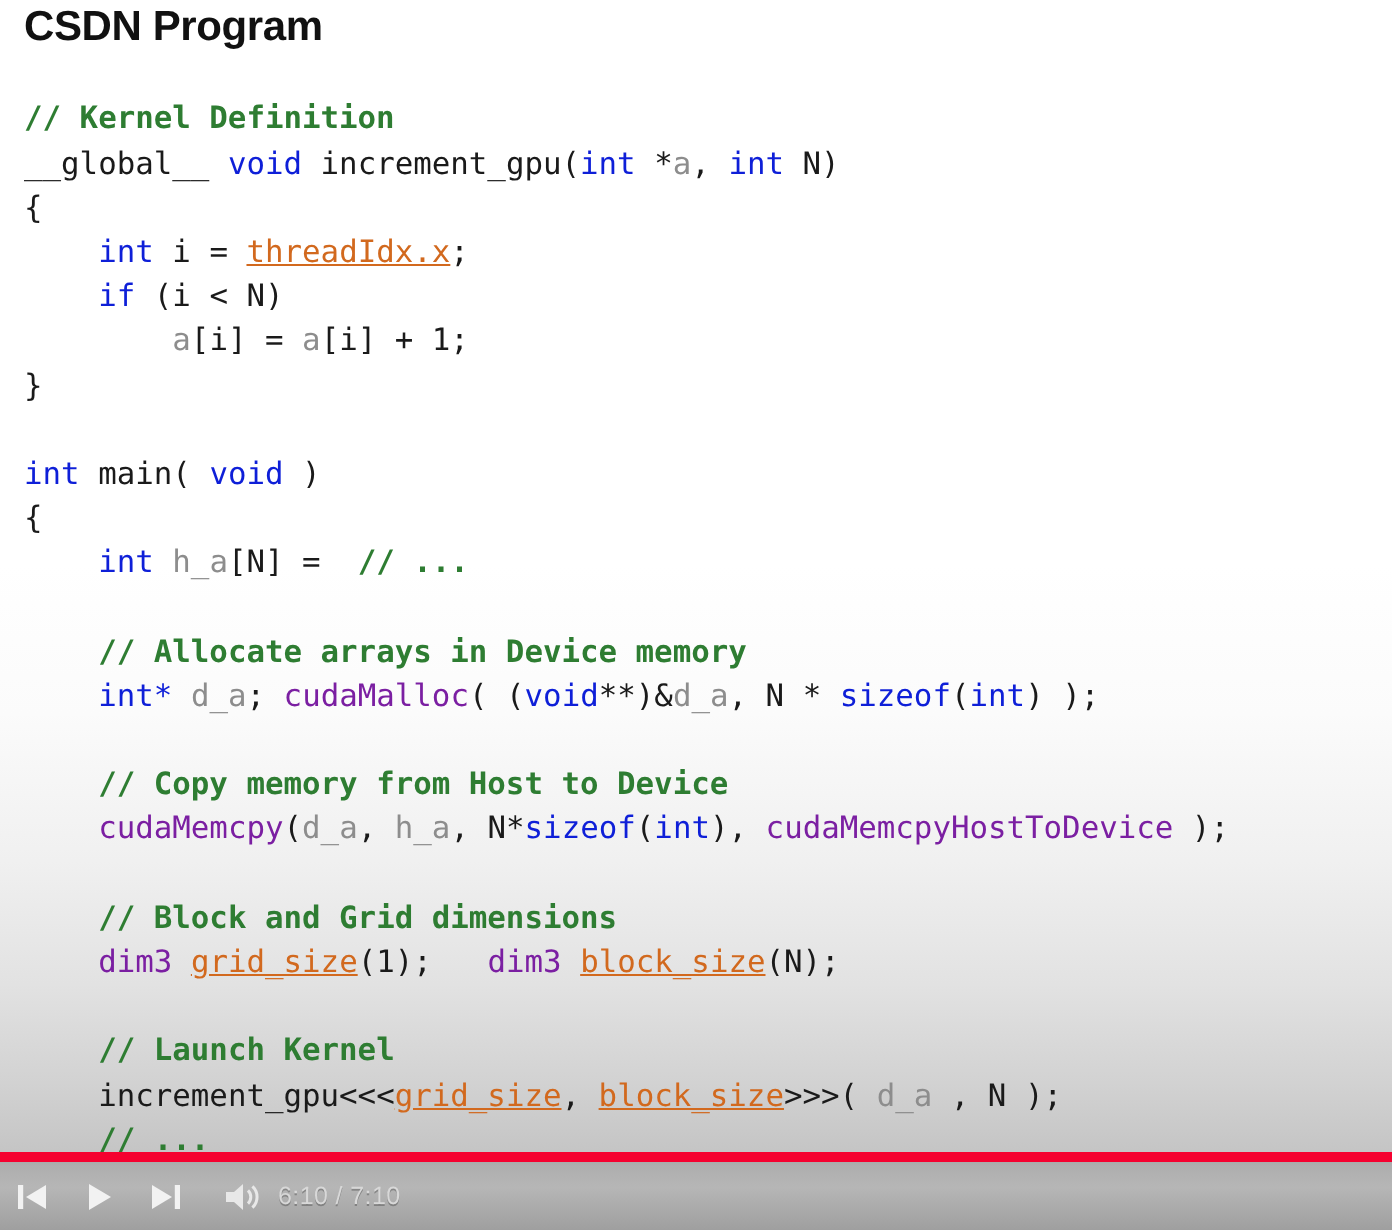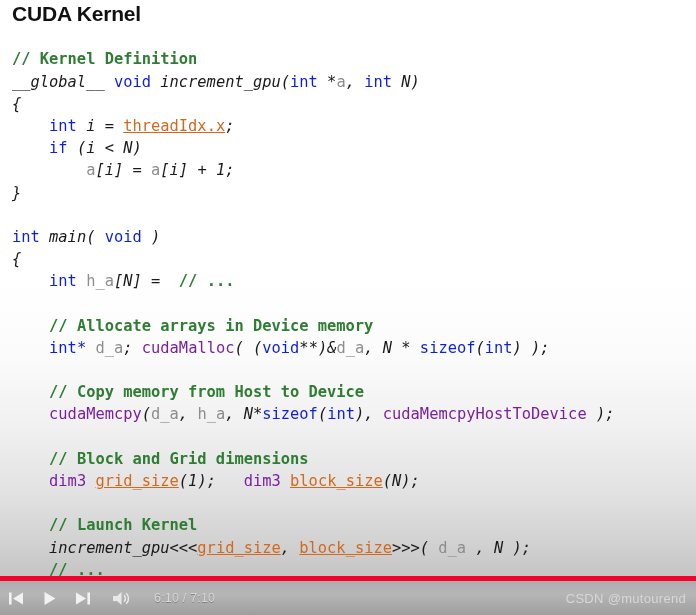--- a/index.html
+++ b/index.html
@@ -44,21 +44,21 @@
   .ln {
     display: block;
     height: 22.2px;
     white-space: pre;
   }
   .cmt  { color: #2e7d32; font-weight: bold; }
   .kw   { color: #0e1fd8; }
   .blt  { color: #d2691e; text-decoration: underline; }
   .api  { color: #7b1fa2; }
   .var  { color: #8d8d8d; }
-  .plain{ color: #1a1a1a; font-style: italic; }
+  .plain{ color: #1a1a1a; }
 
   
   #player-bar {
     position: absolute;
     left: 0;
     bottom: 0;
     width: 696px;
     height: 39px;
     background: linear-gradient(to bottom, #a2a2a2 0%, #aeaeae 18%, #b6b6b6 45%, #9f9f9f 100%);
     z-index: 20;
@@ -93,21 +93,21 @@
     display: flex;
     align-items: center;
     justify-content: center;
     cursor: pointer;
     background: transparent;
     border: none;
     padding: 0;
   }
   .ctrl-btn svg { display: block; }
   #time-display {
-    margin-left: 16px;
+    margin-left: 1px;
     font-size: 12.5px;
     color: #d8d8d8;
     font-family: "Liberation Sans", sans-serif;
     letter-spacing: 0.2px;
     text-shadow: 0 1px 0 rgba(0,0,0,0.25);
   }
   #watermark {
     position: absolute;
     right: 10px;
     bottom: 9px;
@@ -116,21 +116,21 @@
     font-family: "Liberation Sans", sans-serif;
     letter-spacing: 0.3px;
     z-index: 21;
   }
 </style>
 </head>
 <body>
 
 <div id="slide">
 
-  <div id="slide-title">CUDA Kernel</div>
+  <div id="slide-title">CSDN Program</div>
 
   <pre id="code-block"><span class="ln"><span class="cmt">// Kernel Definition</span></span><span class="ln"><span class="plain">__global__ </span><span class="kw">void </span><span class="plain">increment_gpu(</span><span class="kw">int </span><span class="plain">*</span><span class="var">a</span><span class="plain">, </span><span class="kw">int </span><span class="plain">N)</span></span><span class="ln"><span class="plain">{</span></span><span class="ln"><span class="plain">    </span><span class="kw">int </span><span class="plain">i = </span><span class="blt">threadIdx.x</span><span class="plain">;</span></span><span class="ln"><span class="plain">    </span><span class="kw">if </span><span class="plain">(i &lt; N)</span></span><span class="ln"><span class="plain">        </span><span class="var">a</span><span class="plain">[i] = </span><span class="var">a</span><span class="plain">[i] + 1;</span></span><span class="ln"><span class="plain">}</span></span><span class="ln">&nbsp;</span><span class="ln"><span class="kw">int </span><span class="plain">main( </span><span class="kw">void</span><span class="plain"> )</span></span><span class="ln"><span class="plain">{</span></span><span class="ln"><span class="plain">    </span><span class="kw">int </span><span class="var">h_a</span><span class="plain">[N] =  </span><span class="cmt">// ...</span></span><span class="ln">&nbsp;</span><span class="ln"><span class="plain">    </span><span class="cmt">// Allocate arrays in Device memory</span></span><span class="ln"><span class="plain">    </span><span class="kw">int*</span><span class="plain"> </span><span class="var">d_a</span><span class="plain">; </span><span class="api">cudaMalloc</span><span class="plain">( (</span><span class="kw">void</span><span class="plain">**)&amp;</span><span class="var">d_a</span><span class="plain">, N * </span><span class="kw">sizeof</span><span class="plain">(</span><span class="kw">int</span><span class="plain">) );</span></span><span class="ln">&nbsp;</span><span class="ln"><span class="plain">    </span><span class="cmt">// Copy memory from Host to Device</span></span><span class="ln"><span class="plain">    </span><span class="api">cudaMemcpy</span><span class="plain">(</span><span class="var">d_a</span><span class="plain">, </span><span class="var">h_a</span><span class="plain">, N*</span><span class="kw">sizeof</span><span class="plain">(</span><span class="kw">int</span><span class="plain">), </span><span class="api">cudaMemcpyHostToDevice</span><span class="plain"> );</span></span><span class="ln">&nbsp;</span><span class="ln"><span class="plain">    </span><span class="cmt">// Block and Grid dimensions</span></span><span class="ln"><span class="plain">    </span><span class="api">dim3</span><span class="plain"> </span><span class="blt">grid_size</span><span class="plain">(1);   </span><span class="api">dim3</span><span class="plain"> </span><span class="blt">block_size</span><span class="plain">(N);</span></span><span class="ln">&nbsp;</span><span class="ln"><span class="plain">    </span><span class="cmt">// Launch Kernel</span></span><span class="ln"><span class="plain">    </span><span class="plain">increment_gpu&lt;&lt;&lt;</span><span class="blt">grid_size</span><span class="plain">, </span><span class="blt">block_size</span><span class="plain">&gt;&gt;&gt;( </span><span class="var">d_a</span><span class="plain"> , N );</span></span><span class="ln"><span class="plain">    </span><span class="cmt">// ...</span></span><span class="ln"><span class="plain">    </span><span class="kw">return </span><span class="plain">0;</span></span><span class="ln"><span class="plain">}</span></span></pre>
 
   <div id="player-bar">
 
     <div id="progress-track">
       <div id="progress-fill" style="width: 100%; background: rgb(245, 1, 47);"></div>
     </div>
 
     <div id="controls">
@@ -168,14 +168,13 @@
             <path d="M12,5.2 A4.6,4.6 0 0 1 12,11.8" stroke="#e8e8e8" stroke-width="1.5" fill="none"></path>
             <path d="M14.2,3.2 A7.2,7.2 0 0 1 14.2,13.8" stroke="#e8e8e8" stroke-width="1.5" fill="none"></path>
           </svg>
         </span>
       </button>
 
       <span id="time-display">6:10 / 7:10</span>
     </div>
   </div>
 
-  <div id="watermark">CSDN @mutourend</div>
 </div>
 
 </body></html>

